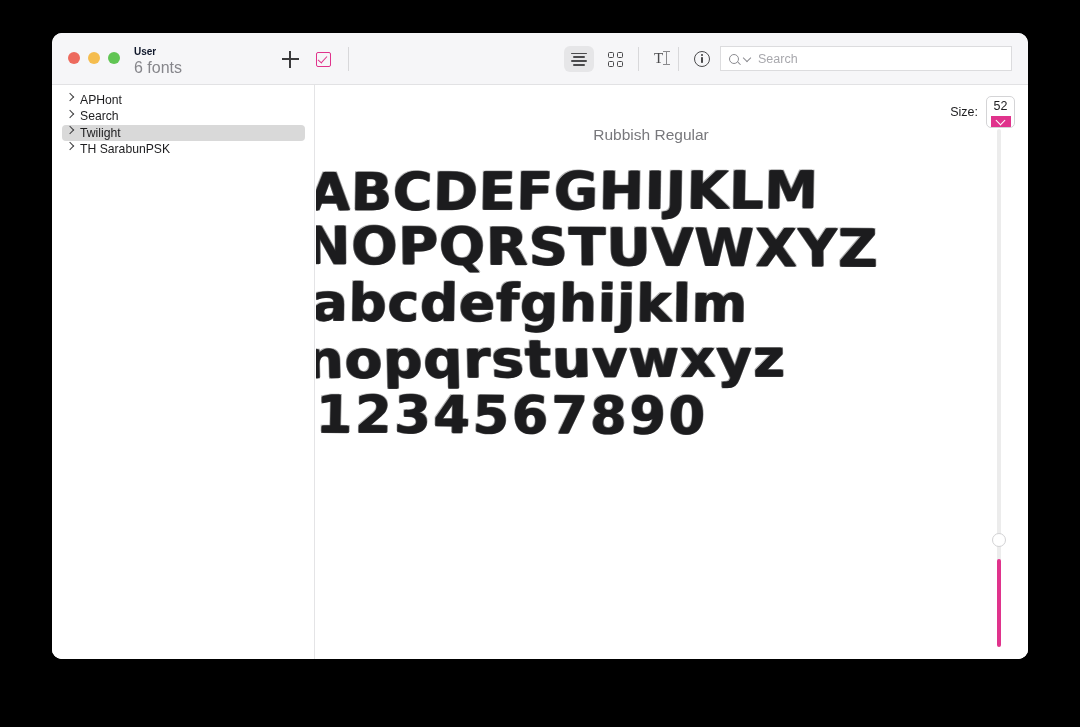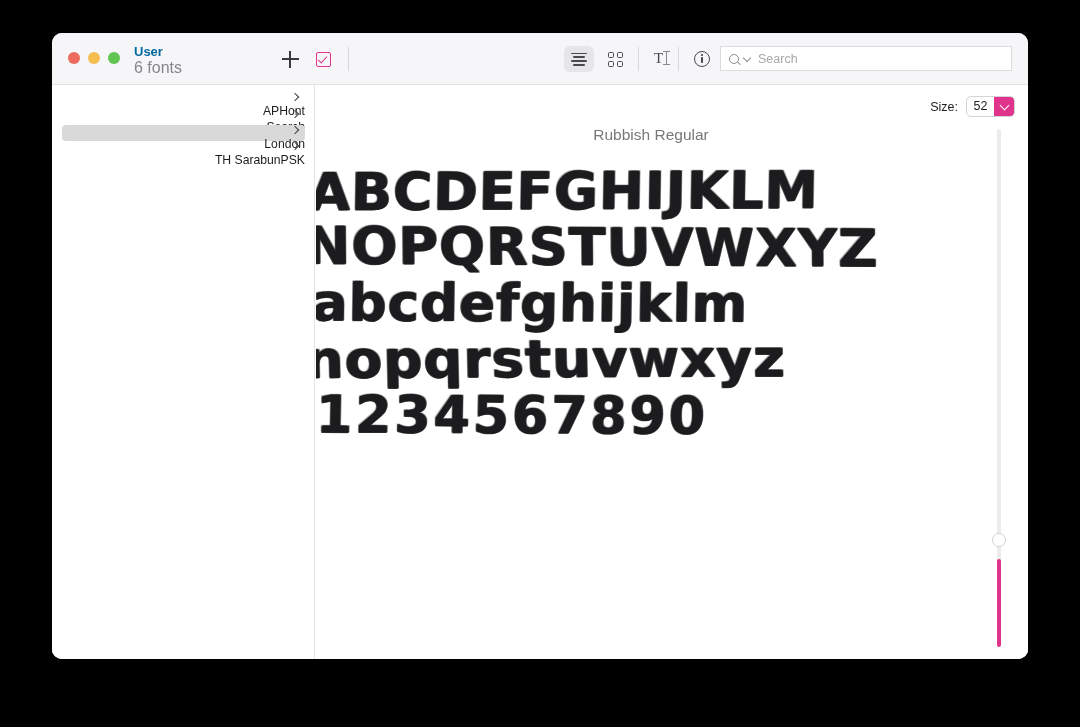--- a/index.html
+++ b/index.html
@@ -62,23 +62,23 @@
   .light.yellow { background: #f5bd4f; }
   .light.green  { background: #61c554; }
 
   .doc-title {
     position: absolute;
     left: 82px;
     top: 11px;
     width: 170px;
   }
   .doc-title .t1 {
-    font-size: 13px;
+    font-size: 10px;
     font-weight: bold;
-    color: #0369a1;
+    color: #0f172a;
     line-height: 16px;
     display: block;
   }
   .doc-title .t2 {
     font-size: 16px;
     color: #86868b;
     line-height: 14px;
     display: block;
     margin-top: 1px;
   }
@@ -348,25 +348,24 @@
     border-right: 1px solid #e4e4e6;
     box-sizing: border-box;
     padding-top: 7px;
   }
 
   .font-row {
     position: relative;
     height: 16.3px;
     margin: 0 9px 0 10px;
     display: flex;
-    align-items: flex-end;
+    align-items: flex-start;
     border-radius: 4px;
     padding-left: 3px;
     cursor: default;
-    flex-direction: column;
   }
   .font-row.selected { background: #d9d9d9; }
 
   .disclosure {
     width: 11px;
     height: 11px;
     position: relative;
     flex: 0 0 auto;
     margin-right: 4px;
   }
@@ -407,26 +406,27 @@
     align-items: center;
     gap: 8px;
   }
   .size-label {
     font-size: 12.5px;
     color: #1d1d1f;
   }
   .size-stepper {
     display: flex;
     align-items: center;
-    height: 21px;
+    height: 32px;
     background: #ffffff;
     border: 1px solid #d4d4d6;
     border-radius: 5px;
     overflow: hidden;
     box-sizing: border-box;
+    flex-direction: column;
   }
   .size-value {
     width: 27px;
     text-align: center;
     font-size: 12.5px;
     color: #1d1d1f;
     line-height: 19px;
   }
   .size-pop {
     width: 20px;
@@ -615,21 +615,21 @@
         </div>
 
 
         <div class="font-row">
           <span class="disclosure"></span>
           <span class="font-name">Search</span>
         </div>
 
         <div class="font-row selected">
           <span class="disclosure"></span>
-          <span class="font-name">London</span>
+          <span class="font-name">Twilight</span>
         </div>
 
         <div class="font-row">
           <span class="disclosure"></span>
           <span class="font-name">TH SarabunPSK</span>
         </div>
 
       </div>
 
       <div class="detail">

